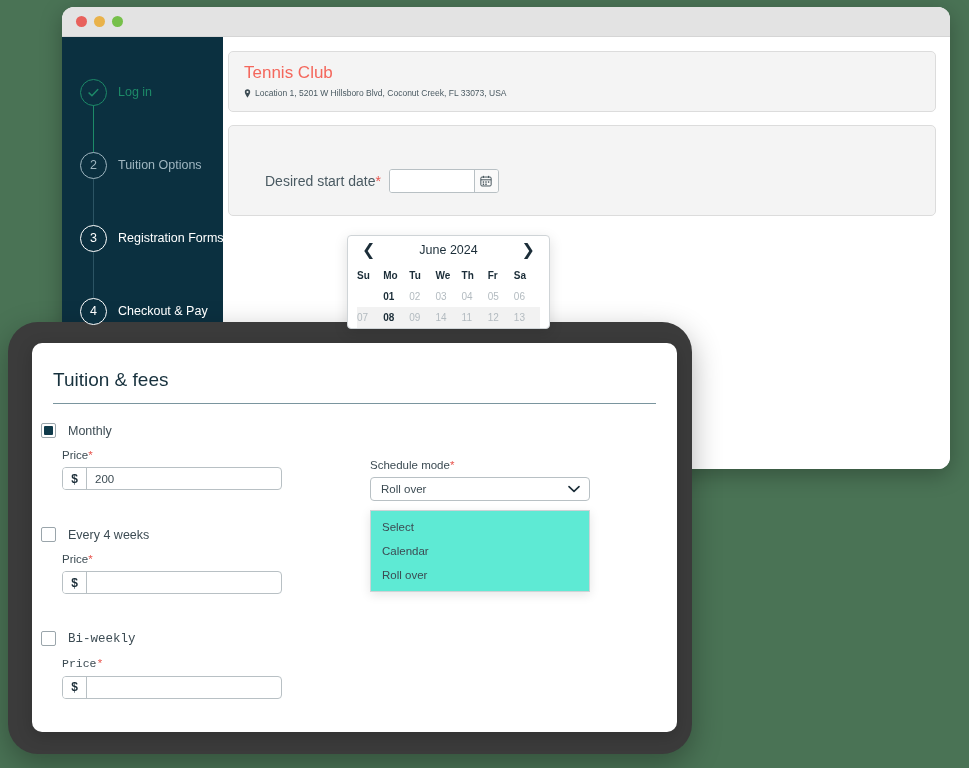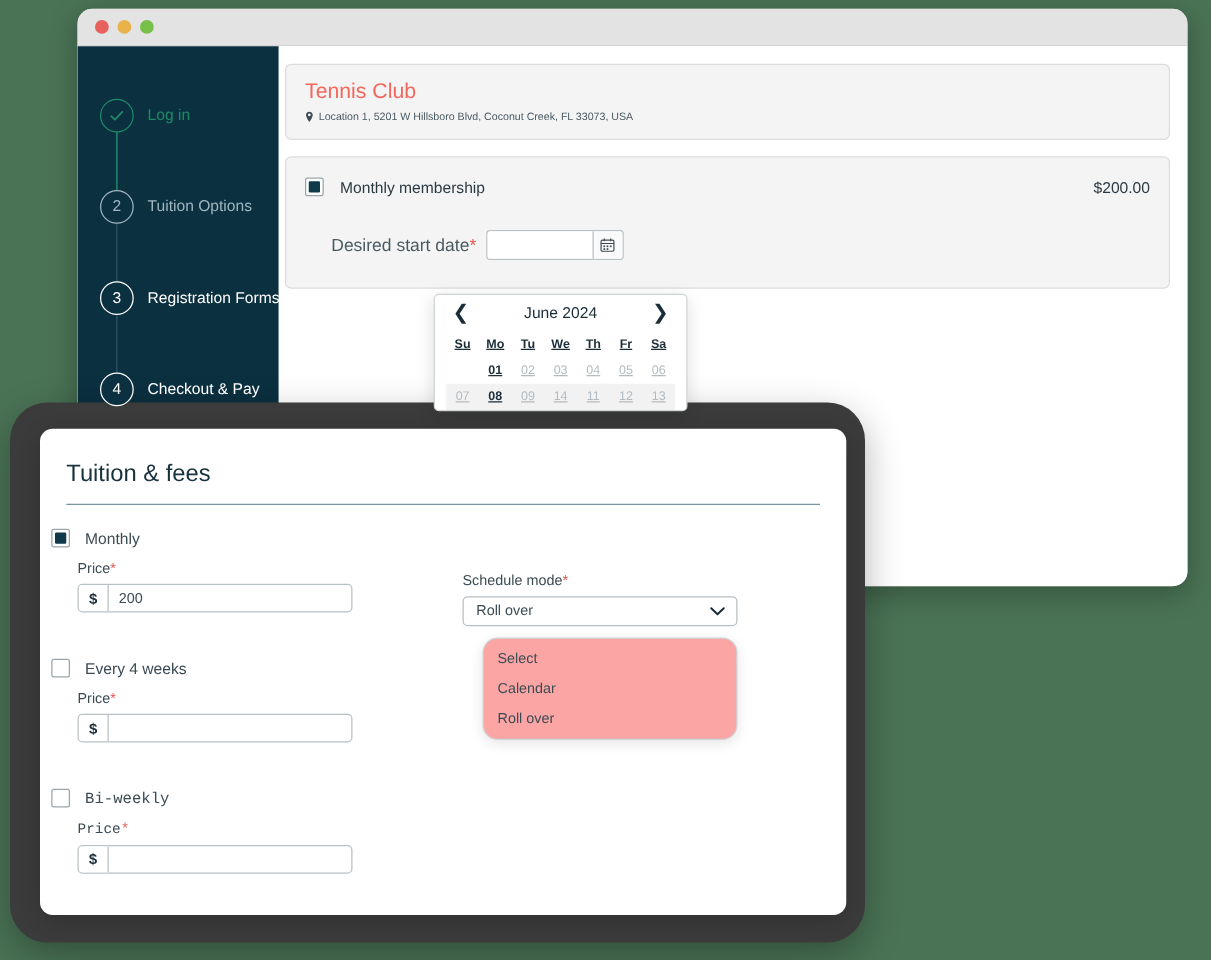--- a/index.html
+++ b/index.html
@@ -176,24 +176,23 @@
     padding: 6px 14px 7px;
   }
   .cal-nav {
     font-size: 16px; color: #1b2d38; line-height: 1;
     font-family: "DejaVu Sans", sans-serif;
   }
   .cal-title { font-size: 12.5px; color: #1b2d38; }
   .cal-grid { padding: 0 9px; }
   .cal-wk, .cal-row { display: flex; }
   .cal-wk div, .cal-row div {
-    flex: 1; text-align: center;
+    flex: 1; text-align: left;
     font-size: 10px;
     padding: 5px 0;
-    text-decoration: underline;
   }
   .cal-wk div { color: #1b2d38; font-weight: bold; }
   .cal-row div { color: #b3bbc0; }
   .cal-row div.strong { color: #1b2d38; font-weight: bold; }
   .cal-row.alt { background: #f2f2f2; }
   .cal-row div.blank { color: transparent; }
 
   
   .frame {
     position: absolute;
@@ -263,26 +262,25 @@
     border-radius: 4px;
     background: #fff;
     display: flex; align-items: center;
     justify-content: space-between;
     padding: 0 9px 0 10px;
     font-size: 11.5px; color: #3c4b53;
   }
   .chev { width: 12px; height: 8px; }
   .sel-list {
     margin-top: 9px;
-    background: #fca5a5;
+    background: #5eead4;
     border: 1px solid #cdd3d6;
-    border-radius: 12px;
+    border-radius: 0;
     padding: 4px 0;
     box-shadow: 0 3px 10px rgba(0,0,0,0.10);
-    margin-left: 16px;
   }
   .sel-opt {
     font-size: 11.5px; color: #3c4b53;
     padding: 6px 11px;
   }
 </style>
 </head>
 <body>
 
 <div class="browser">
@@ -332,27 +330,20 @@
           <svg class="pin" viewBox="0 0 8 11">
             <path d="M4 0.4C2 0.4 0.7 1.8 0.7 3.6c0 2.3 3.3 6.9 3.3 6.9s3.3-4.6 3.3-6.9C7.3 1.8 6 0.4 4 0.4z
                      M4 4.9a1.3 1.3 0 1 1 0-2.6 1.3 1.3 0 0 1 0 2.6z" fill="#3c4b53"></path>
           </svg>
           <span>Location 1, 5201 W Hillsboro Blvd, Coconut Creek, FL 33073, USA</span>
         </div>
       </div>
 
       <div class="card tuition-card">
 
-        <div class="opt-row">
-          <div class="opt-left">
-            <span class="cb checked"></span>
-            <span class="opt-label">Monthly membership</span>
-          </div>
-          <span class="opt-price">$200.00</span>
-        </div>
 
         <div class="date-row">
           <span class="date-label">
             <span>Desired start date</span><span class="req">*</span>
           </span>
           <span class="date-field">
             <span class="date-input"></span>
             <span class="date-btn">
               <svg class="cal-ico" viewBox="0 0 14 14">
                 <rect x="1" y="2.4" width="12" height="10.4" rx="1.3" fill="none" stroke="#3c4b53" stroke-width="1.1"></rect>

